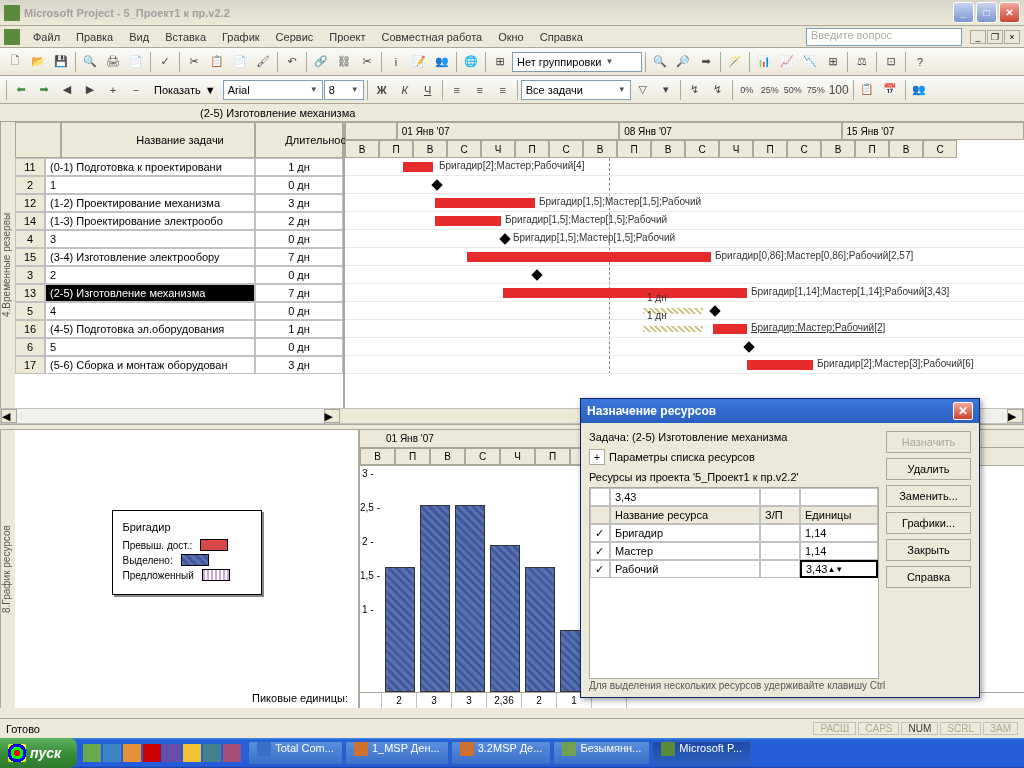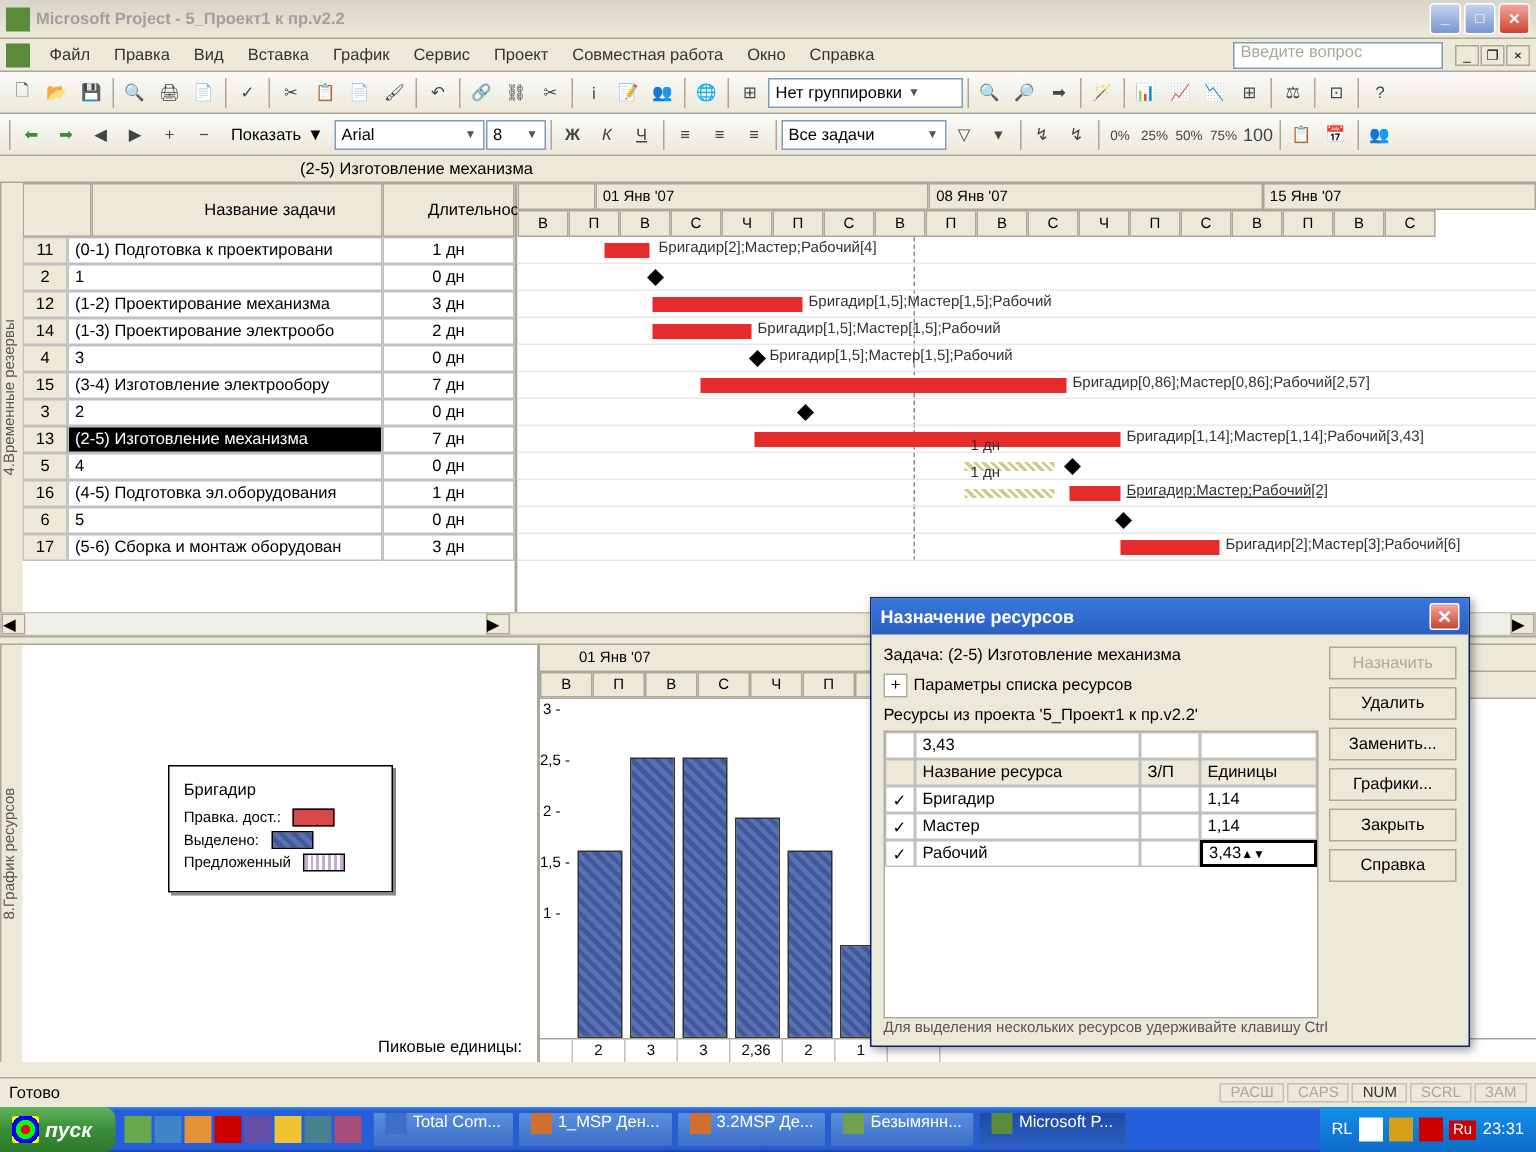--- a/index.html
+++ b/index.html
@@ -10,21 +10,21 @@
 .titlebar .app-icon { width: 16px; height: 16px; background: #5a8a3a; margin-right: 4px; }
 .titlebar .title-text { flex: 1; font-weight: bold; }
 .titlebar .win-btns { display: flex; gap: 2px; }
 .win-btn { width: 21px; height: 21px; border: 1px solid #fff; background: linear-gradient(to bottom, #c6d3ee, #7a96cf); border-radius: 3px; display:flex; align-items:center; justify-content:center; color:#fff; font-weight:bold; font-size:10px; }
 .win-btn.close { background: linear-gradient(to bottom, #f5a7a0, #c9442f); color:#fff; }
 
 
 .menubar { height: 22px; display: flex; align-items: center; padding: 0 4px; gap: 2px; background: #ece9d8; border-bottom: 1px solid #aca899; }
 .menubar .menu-icon { width: 16px; height: 16px; background: #5a8a3a; margin-right: 4px; }
 .menu-item { padding: 2px 7px; cursor: default; color: #333; }
-.menubar .help-input { margin-left: auto; width: 140px; height: 18px; border: 1px solid #7f9db9; color: #aca899; padding: 0 4px; background: #fff; }
+.menubar .help-input { margin-left: auto; width: 156px; height: 18px; border: 1px solid #7f9db9; color: #aca899; padding: 0 4px; background: #fff; }
 .menubar .doc-btns { margin-left: 6px; display: flex; gap: 1px; }
 .doc-btn { width: 16px; height: 14px; border: 1px solid #aca899; background: #ece9d8; font-size: 9px; text-align: center; line-height: 12px; cursor:default;}
 
 
 .toolbar { height: 28px; display: flex; align-items: center; padding: 0 4px; gap: 1px; background: linear-gradient(to bottom, #fafafa, #ece9d8); border-bottom: 1px solid #aca899; }
 .tb-btn { width: 22px; height: 22px; border: 1px solid transparent; display:flex; align-items:center; justify-content:center; font-size:11px; color:#444; cursor:default; border-radius:2px;}
 .tb-sep { width: 1px; height: 20px; background: #aca899; margin: 0 2px; }
 .tb-combo { height: 20px; border: 1px solid #7f9db9; background: #fff; display:flex; align-items:center; padding: 0 4px; gap:4px;}
 .tb-combo .arrow { font-size: 8px; color:#555;}
 .tb-text-btn { height:22px; padding:0 6px; display:flex; align-items:center; gap:4px;}
@@ -433,21 +433,21 @@
 </div>
 
 <div class="splitter"></div>
 
 <div class="resource-area">
   <div class="side-tab">8.График ресурсов</div>
   <div class="resource-legend">
     <div class="legend-box">
       <div class="legend-title">Бригадир</div>
       <div class="legend-row">
-          <span>Правка. дост.:</span>
+          <span>Превыш. дост.:</span>
           <span class="legend-swatch" style="background:#d84848"></span>
         </div>
       <div class="legend-row">
           <span>Выделено:</span>
           <span class="legend-swatch" style="background:repeating-linear-gradient(45deg,#5971b2,#5971b2 3px,#3f5999 3px,#3f5999 6px)"></span>
         </div>
       <div class="legend-row">
           <span>Предложенный</span>
           <span class="legend-swatch" style="background:repeating-linear-gradient(90deg,#c9a8d8,#c9a8d8 2px,#fff 2px,#fff 4px)"></span>
         </div>
@@ -578,21 +578,13 @@
     <span class="ql-icon" style="background:#45818e"></span>
     <span class="ql-icon" style="background:#a64d79"></span>
   </div>
   <div id="taskbar-tasks" style="display:flex">
       <div class="task-btn"><span class="ticon" style="background:#3b6fc9"></span>Total Com...</div>
       <div class="task-btn"><span class="ticon" style="background:#d07030"></span>1_MSP Ден...</div>
       <div class="task-btn"><span class="ticon" style="background:#d07030"></span>3.2MSP Де...</div>
       <div class="task-btn"><span class="ticon" style="background:#70a050"></span>Безымянн...</div>
       <div class="task-btn active"><span class="ticon" style="background:#5a8a3a"></span>Microsoft P...</div>
     </div>
-  <div class="tray">
-    <span>RL</span>
-    <span class="tray-icon" style="background:#fff"></span>
-    <span class="tray-icon" style="background:#d4a017"></span>
-    <span class="tray-icon" style="background:#c00"></span>
-    <span style="background:#c00;color:#fff;padding:1px 3px;font-size:10px">Ru</span>
-    <span>23:31</span>
-  </div>
 </div>
 
 </body></html>

